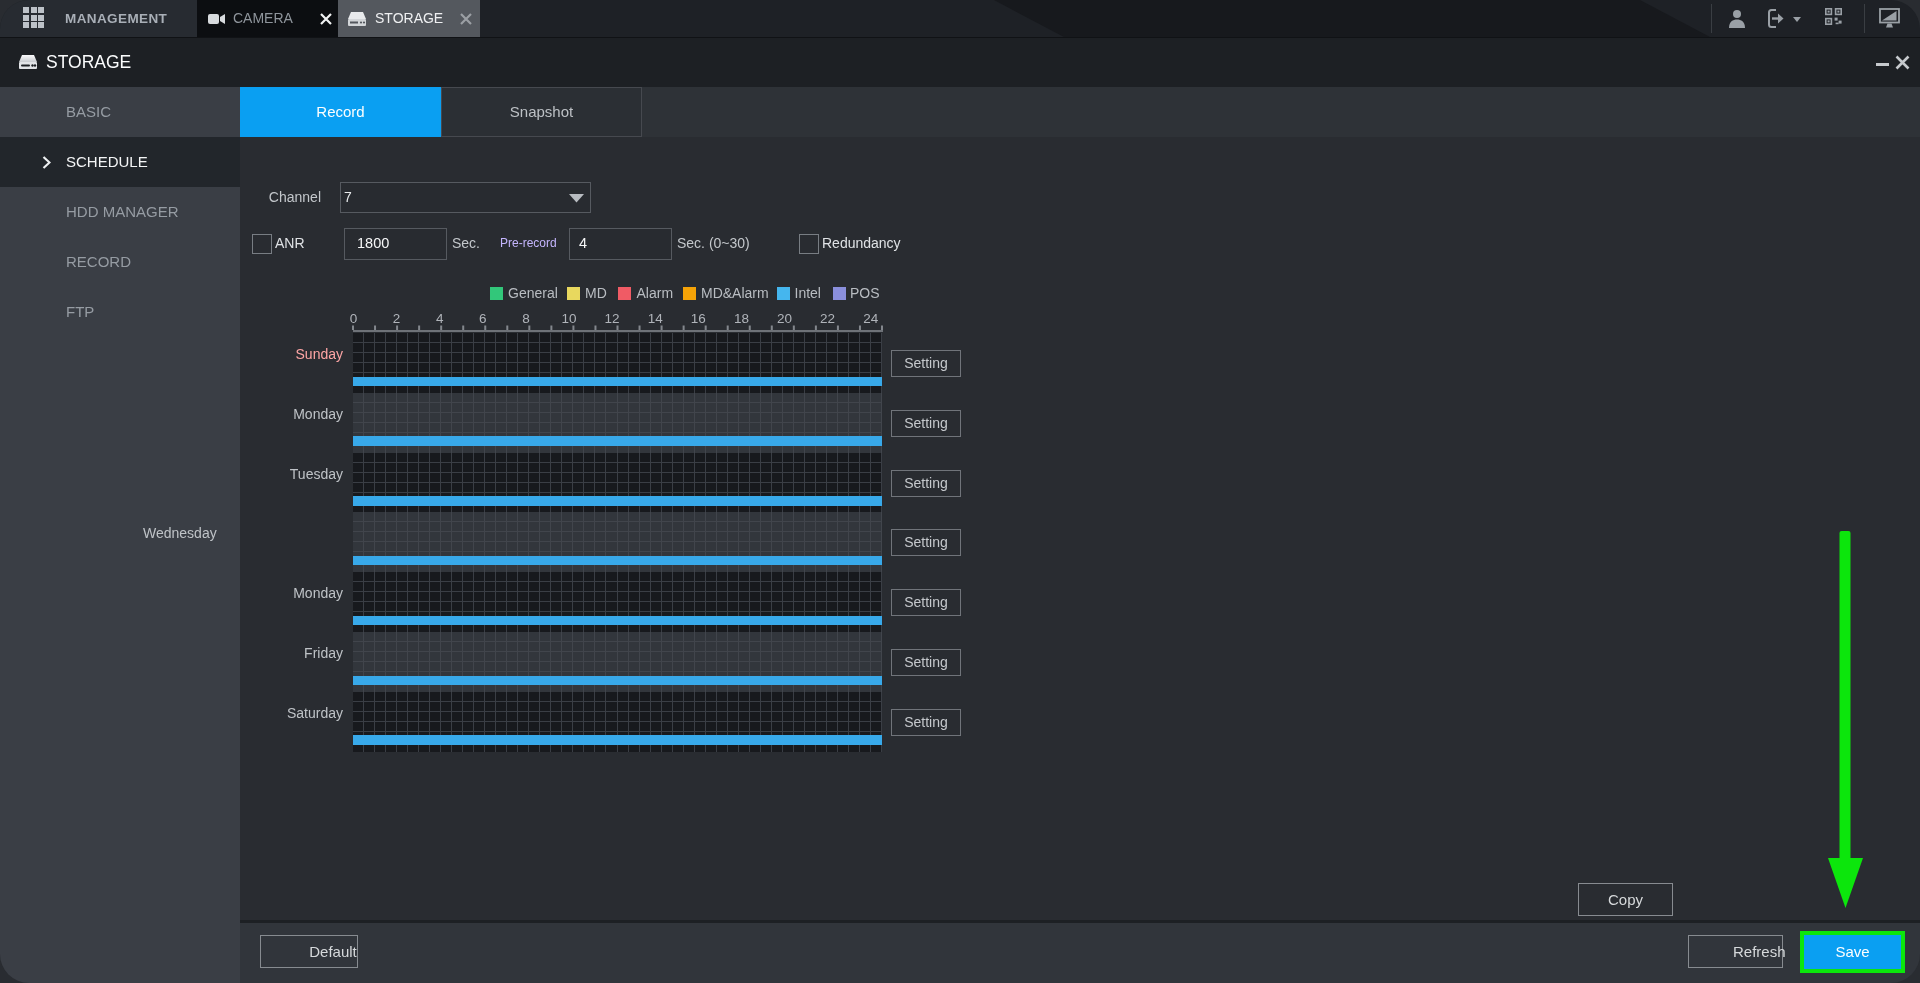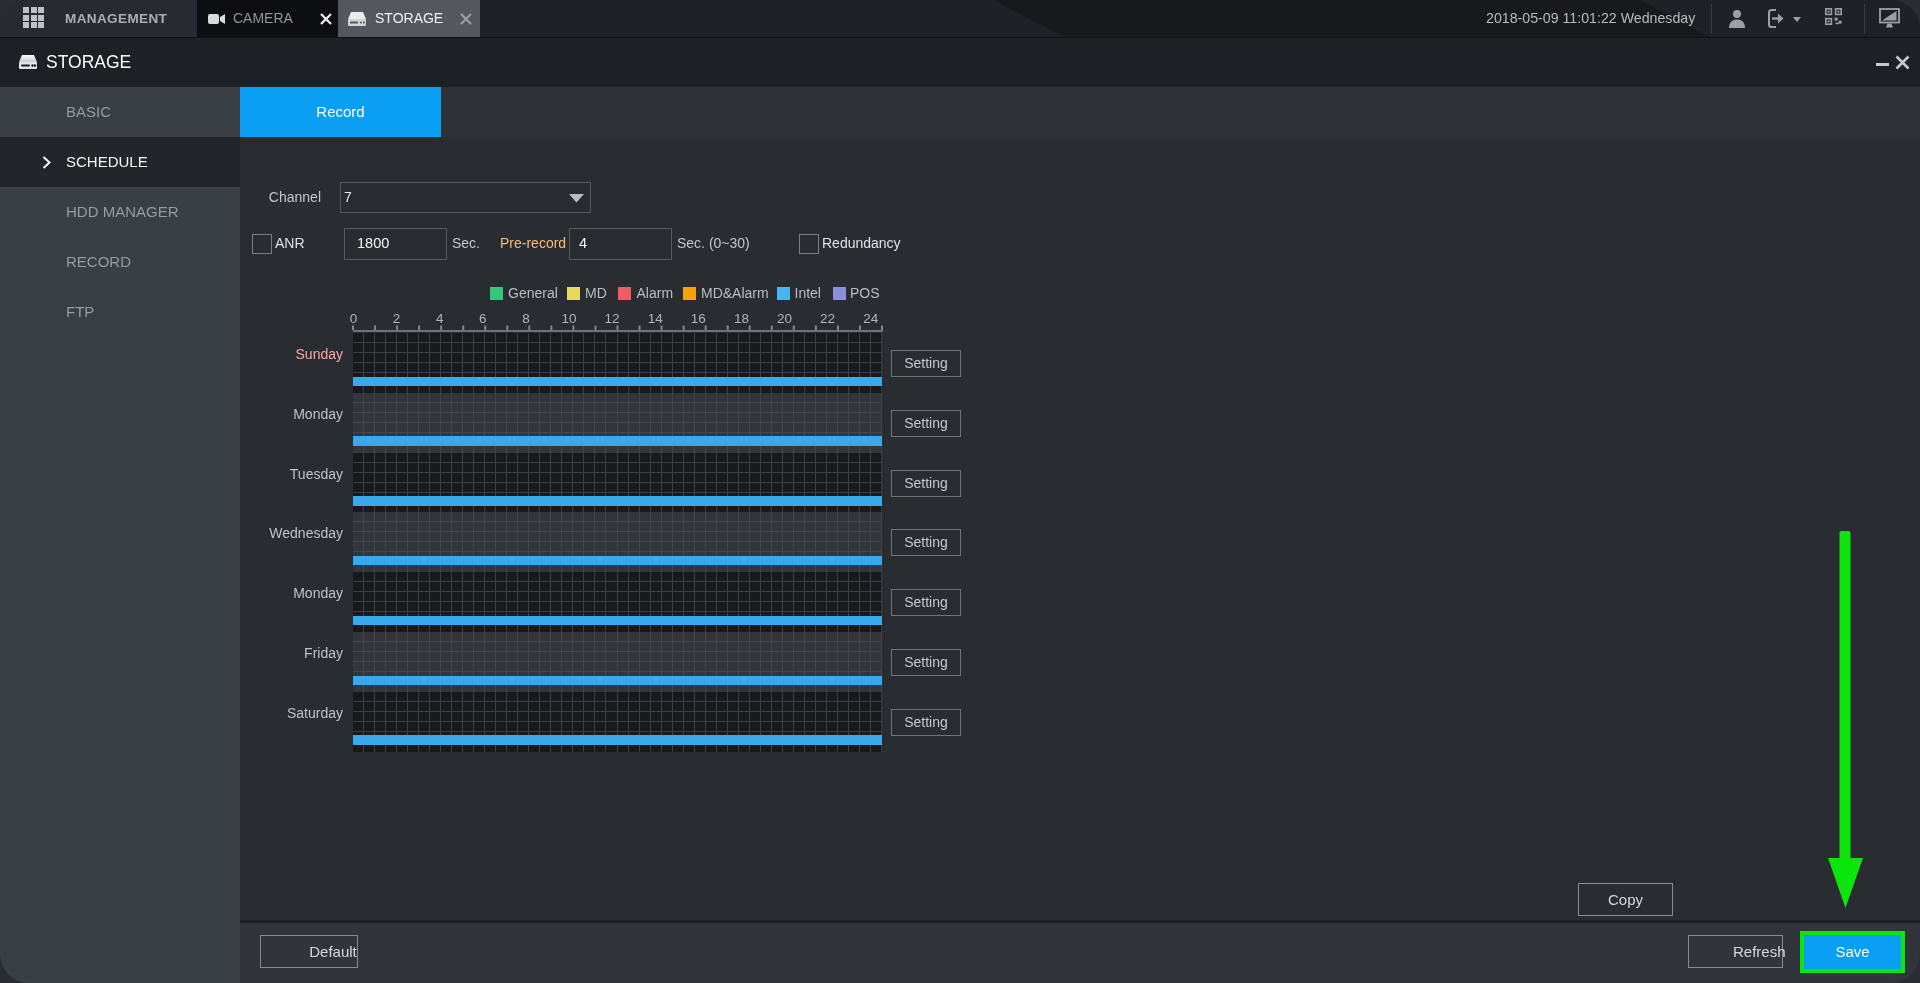--- a/index.html
+++ b/index.html
@@ -38,21 +38,20 @@
 <path d="M3 0 L15 0 L18 7 L0 7 Z" fill="#e8eaec"></path>
 <rect x="0" y="7" width="18" height="7" rx="1" fill="#d2d5d8"></rect>
 <rect x="2" y="9.5" width="8" height="2" fill="#54585e"></rect>
 <circle cx="13" cy="10.5" r="1.1" fill="#54585e"></circle>
       <circle cx="16" cy="10.5" r="1.1" fill="#54585e"></circle>
     </svg>
 <div class="abs" style="left:375px;top:0;height:37px;line-height:37px;font-size:14px;color:#eff0f2;">STORAGE</div>
 <svg class="abs" style="left:460px;top:13px;" width="12" height="12" viewBox="0 0 12 12">
       <path d="M1 1 L11 11 M11 1 L1 11" stroke="#9b9fa4" stroke-width="2.2"></path>
     </svg>
-<div class="abs" style="left:1486px;top:0;width:250px;height:37px;line-height:37px;font-size:14.2px;color:#b6babf;white-space:nowrap;">2018-05-09 11:01:22 Wednesday</div>
 <div class="abs" style="left:1711px;top:4px;width:1px;height:29px;background:#3a3e43;"></div>
 <div class="abs" style="left:1864px;top:4px;width:1px;height:29px;background:#3a3e43;"></div>
 <svg class="abs" style="left:1728px;top:9px;" width="18" height="19" viewBox="0 0 18 19">
 <circle cx="9" cy="5" r="4" fill="#9aa0a6"></circle>
 <path d="M1 19 C1 12.5 5 10.5 9 10.5 C13 10.5 17 12.5 17 19 Z" fill="#9aa0a6"></path>
     </svg>
 <svg class="abs" style="left:1768px;top:9px;" width="34" height="19" viewBox="0 0 34 19">
 <path d="M8 1 L3.5 1 Q1 1 1 3.5 L1 15.5 Q1 18 3.5 18 L8 18" fill="none" stroke="#9aa0a6" stroke-width="2"></path>
 <path d="M4 9.5 L12 9.5" stroke="#9aa0a6" stroke-width="2.4"></path>
 <path d="M10 4.5 L15.5 9.5 L10 14.5 Z" fill="#9aa0a6"></path>
@@ -100,32 +99,33 @@
 <div class="abs" style="left:0;top:137px;width:240px;height:50px;background:#22262b;"></div>
 <svg class="abs" style="left:42px;top:156px;" width="9" height="13" viewBox="0 0 9 13">
       <path d="M1.5 1 L7.5 6.5 L1.5 12" fill="none" stroke="#eef0f2" stroke-width="2.2"></path>
     </svg>
 <div class="abs" style="left:66px;top:137px;height:50px;line-height:50px;font-size:15px;color:#f4f5f6;">SCHEDULE</div>
 <div class="abs" style="left:66px;top:187px;height:50px;line-height:50px;font-size:15px;color:#969ca3;">HDD MANAGER</div>
 <div class="abs" style="left:66px;top:237px;height:50px;line-height:50px;font-size:15px;color:#969ca3;">RECORD</div>
 <div class="abs" style="left:66px;top:287px;height:50px;line-height:50px;font-size:15px;color:#969ca3;">FTP</div>
 <div class="abs" style="left:240px;top:87px;width:1680px;height:50px;background:#2e3237;"></div>
 <div class="abs" style="left:240px;top:87px;width:201px;height:50px;background:#0a9ff2;text-align:center;line-height:50px;font-size:15px;color:#fdfefe;">Record</div>
+<div class="abs" style="left:441px;top:87px;width:201px;height:50px;background:#2b2f34;border:1px solid #46494f;text-align:center;line-height:48px;font-size:15px;color:#bdc1c5;">Snapshot</div>
 <div class="abs" style="left:240px;top:137px;width:1680px;height:783px;background:#292c31;"></div>
 <div class="abs" style="left:200px;top:182px;width:121px;height:31px;line-height:31px;font-size:14px;color:#c3c7cb;text-align:right;">Channel</div>
 <div class="abs" style="left:340px;top:182px;width:251px;height:31px;background:#282b30;border:1px solid #565a60;"></div>
 <div class="abs" style="left:344px;top:182px;height:31px;line-height:31px;font-size:14px;color:#e8eaec;">7</div>
 <svg class="abs" style="left:569px;top:194px;" width="15" height="8.5" viewBox="0 0 15 8.5">
       <path d="M0 0 L15 0 L7.5 8.5 Z" fill="#b8bcc1"></path>
     </svg>
 <div class="abs" style="left:252px;top:234px;width:20px;height:20px;border:1px solid #787d83;"></div>
 <div class="abs" style="left:275px;top:228px;height:31px;line-height:31px;font-size:14px;color:#dfe2e5;">ANR</div>
 <div class="abs" style="left:344px;top:227.5px;width:103px;height:32.5px;background:#282b30;border:1px solid #565a60;line-height:29px;font-size:14.5px;color:#f6f7f8;text-indent:12px;">1800</div>
 <div class="abs" style="left:452px;top:228px;height:31px;line-height:31px;font-size:14px;color:#c3c7cb;">Sec.</div>
-<div class="abs" style="left:500px;top:228px;height:31px;line-height:31px;font-size:14px;color:#fdba74;">Pre-record</div>
+<div class="abs" style="left:500px;top:228px;height:31px;line-height:31px;font-size:12px;color:#c4b5fd;">Pre-record</div>
 <div class="abs" style="left:569px;top:227.5px;width:103px;height:32.5px;background:#282b30;border:1px solid #565a60;line-height:29px;font-size:14.5px;color:#f6f7f8;text-indent:9px;">4</div>
 <div class="abs" style="left:677px;top:228px;height:31px;line-height:31px;font-size:14px;color:#c3c7cb;">Sec. (0~30)</div>
 <div class="abs" style="left:799px;top:234px;width:20px;height:20px;border:1px solid #787d83;"></div>
 <div class="abs" style="left:822px;top:228px;height:31px;line-height:31px;font-size:14px;color:#dfe2e5;">Redundancy</div>
 <div class="abs" style="left:490px;top:287px;width:13px;height:13px;background:#32c77a;"></div>
 <div class="abs" style="left:508px;top:280px;height:27px;line-height:27px;font-size:14px;color:#b9bdc2;">General</div>
 <div class="abs" style="left:567px;top:287px;width:13px;height:13px;background:#e8d85e;"></div>
 <div class="abs" style="left:585px;top:280px;height:27px;line-height:27px;font-size:14px;color:#b9bdc2;">MD</div>
 <div class="abs" style="left:618px;top:287px;width:13px;height:13px;background:#f05b65;"></div>
 <div class="abs" style="left:636.5px;top:280px;height:27px;line-height:27px;font-size:14px;color:#b9bdc2;">Alarm</div>
@@ -187,21 +187,21 @@
 <div class="abs" style="left:143px;top:400.8px;width:200px;height:27px;line-height:27px;font-size:14px;color:#bfc3c7;text-align:right;">Monday</div>
 <div class="abs" style="left:891px;top:409.8px;width:70px;height:27px;border:1px solid #70747a;text-align:center;line-height:25px;font-size:14px;color:#c6c9cd;">Setting</div>
 <div class="abs" style="left:353px;top:452.6px;width:529px;height:59.8px;background:#17191d;background-image:repeating-linear-gradient(to right, transparent 0px, transparent 10.021px, #3a3e45 10.021px, #3a3e45 11.021px);"></div>
 <div class="abs" style="left:353px;top:452.6px;width:529px;height:41px;background-image:repeating-linear-gradient(to bottom, transparent 0px, transparent 9px, #3a3e45 9px, #3a3e45 10px);"></div>
 <div class="abs" style="left:353px;top:496.1px;width:529px;height:9.6px;background:#38a9ea;"></div>
 <div class="abs" style="left:143px;top:460.6px;width:200px;height:27px;line-height:27px;font-size:14px;color:#bfc3c7;text-align:right;">Tuesday</div>
 <div class="abs" style="left:891px;top:469.6px;width:70px;height:27px;border:1px solid #70747a;text-align:center;line-height:25px;font-size:14px;color:#c6c9cd;">Setting</div>
 <div class="abs" style="left:353px;top:512.4px;width:529px;height:59.8px;background:#32363c;background-image:repeating-linear-gradient(to right, transparent 0px, transparent 10.021px, #41454c 10.021px, #41454c 11.021px);"></div>
 <div class="abs" style="left:353px;top:512.4px;width:529px;height:41px;background-image:repeating-linear-gradient(to bottom, transparent 0px, transparent 9px, #41454c 9px, #41454c 10px);"></div>
 <div class="abs" style="left:353px;top:555.9px;width:529px;height:9.6px;background:#38a9ea;"></div>
-<div class="abs" style="left:143px;top:520.4px;width:200px;height:27px;line-height:27px;font-size:14px;color:#bfc3c7;text-align:right;">Wednesday</div>
+<div class="abs" style="left:143px;top:520.4px;width:200px;height:27px;line-height:27px;font-size:14px;color:#bfc3c7;text-align:left;">Wednesday</div>
 <div class="abs" style="left:891px;top:529.4px;width:70px;height:27px;border:1px solid #70747a;text-align:center;line-height:25px;font-size:14px;color:#c6c9cd;">Setting</div>
 <div class="abs" style="left:353px;top:572.2px;width:529px;height:59.8px;background:#17191d;background-image:repeating-linear-gradient(to right, transparent 0px, transparent 10.021px, #3a3e45 10.021px, #3a3e45 11.021px);"></div>
 <div class="abs" style="left:353px;top:572.2px;width:529px;height:41px;background-image:repeating-linear-gradient(to bottom, transparent 0px, transparent 9px, #3a3e45 9px, #3a3e45 10px);"></div>
 <div class="abs" style="left:353px;top:615.7px;width:529px;height:9.6px;background:#38a9ea;"></div>
 <div class="abs" style="left:143px;top:580.2px;width:200px;height:27px;line-height:27px;font-size:14px;color:#bfc3c7;text-align:right;">Monday</div>
 <div class="abs" style="left:891px;top:589.2px;width:70px;height:27px;border:1px solid #70747a;text-align:center;line-height:25px;font-size:14px;color:#c6c9cd;">Setting</div>
 <div class="abs" style="left:353px;top:632.0px;width:529px;height:59.8px;background:#32363c;background-image:repeating-linear-gradient(to right, transparent 0px, transparent 10.021px, #41454c 10.021px, #41454c 11.021px);"></div>
 <div class="abs" style="left:353px;top:632.0px;width:529px;height:41px;background-image:repeating-linear-gradient(to bottom, transparent 0px, transparent 9px, #41454c 9px, #41454c 10px);"></div>
 <div class="abs" style="left:353px;top:675.5px;width:529px;height:9.6px;background:#38a9ea;"></div>
 <div class="abs" style="left:143px;top:640.0px;width:200px;height:27px;line-height:27px;font-size:14px;color:#bfc3c7;text-align:right;">Friday</div>

